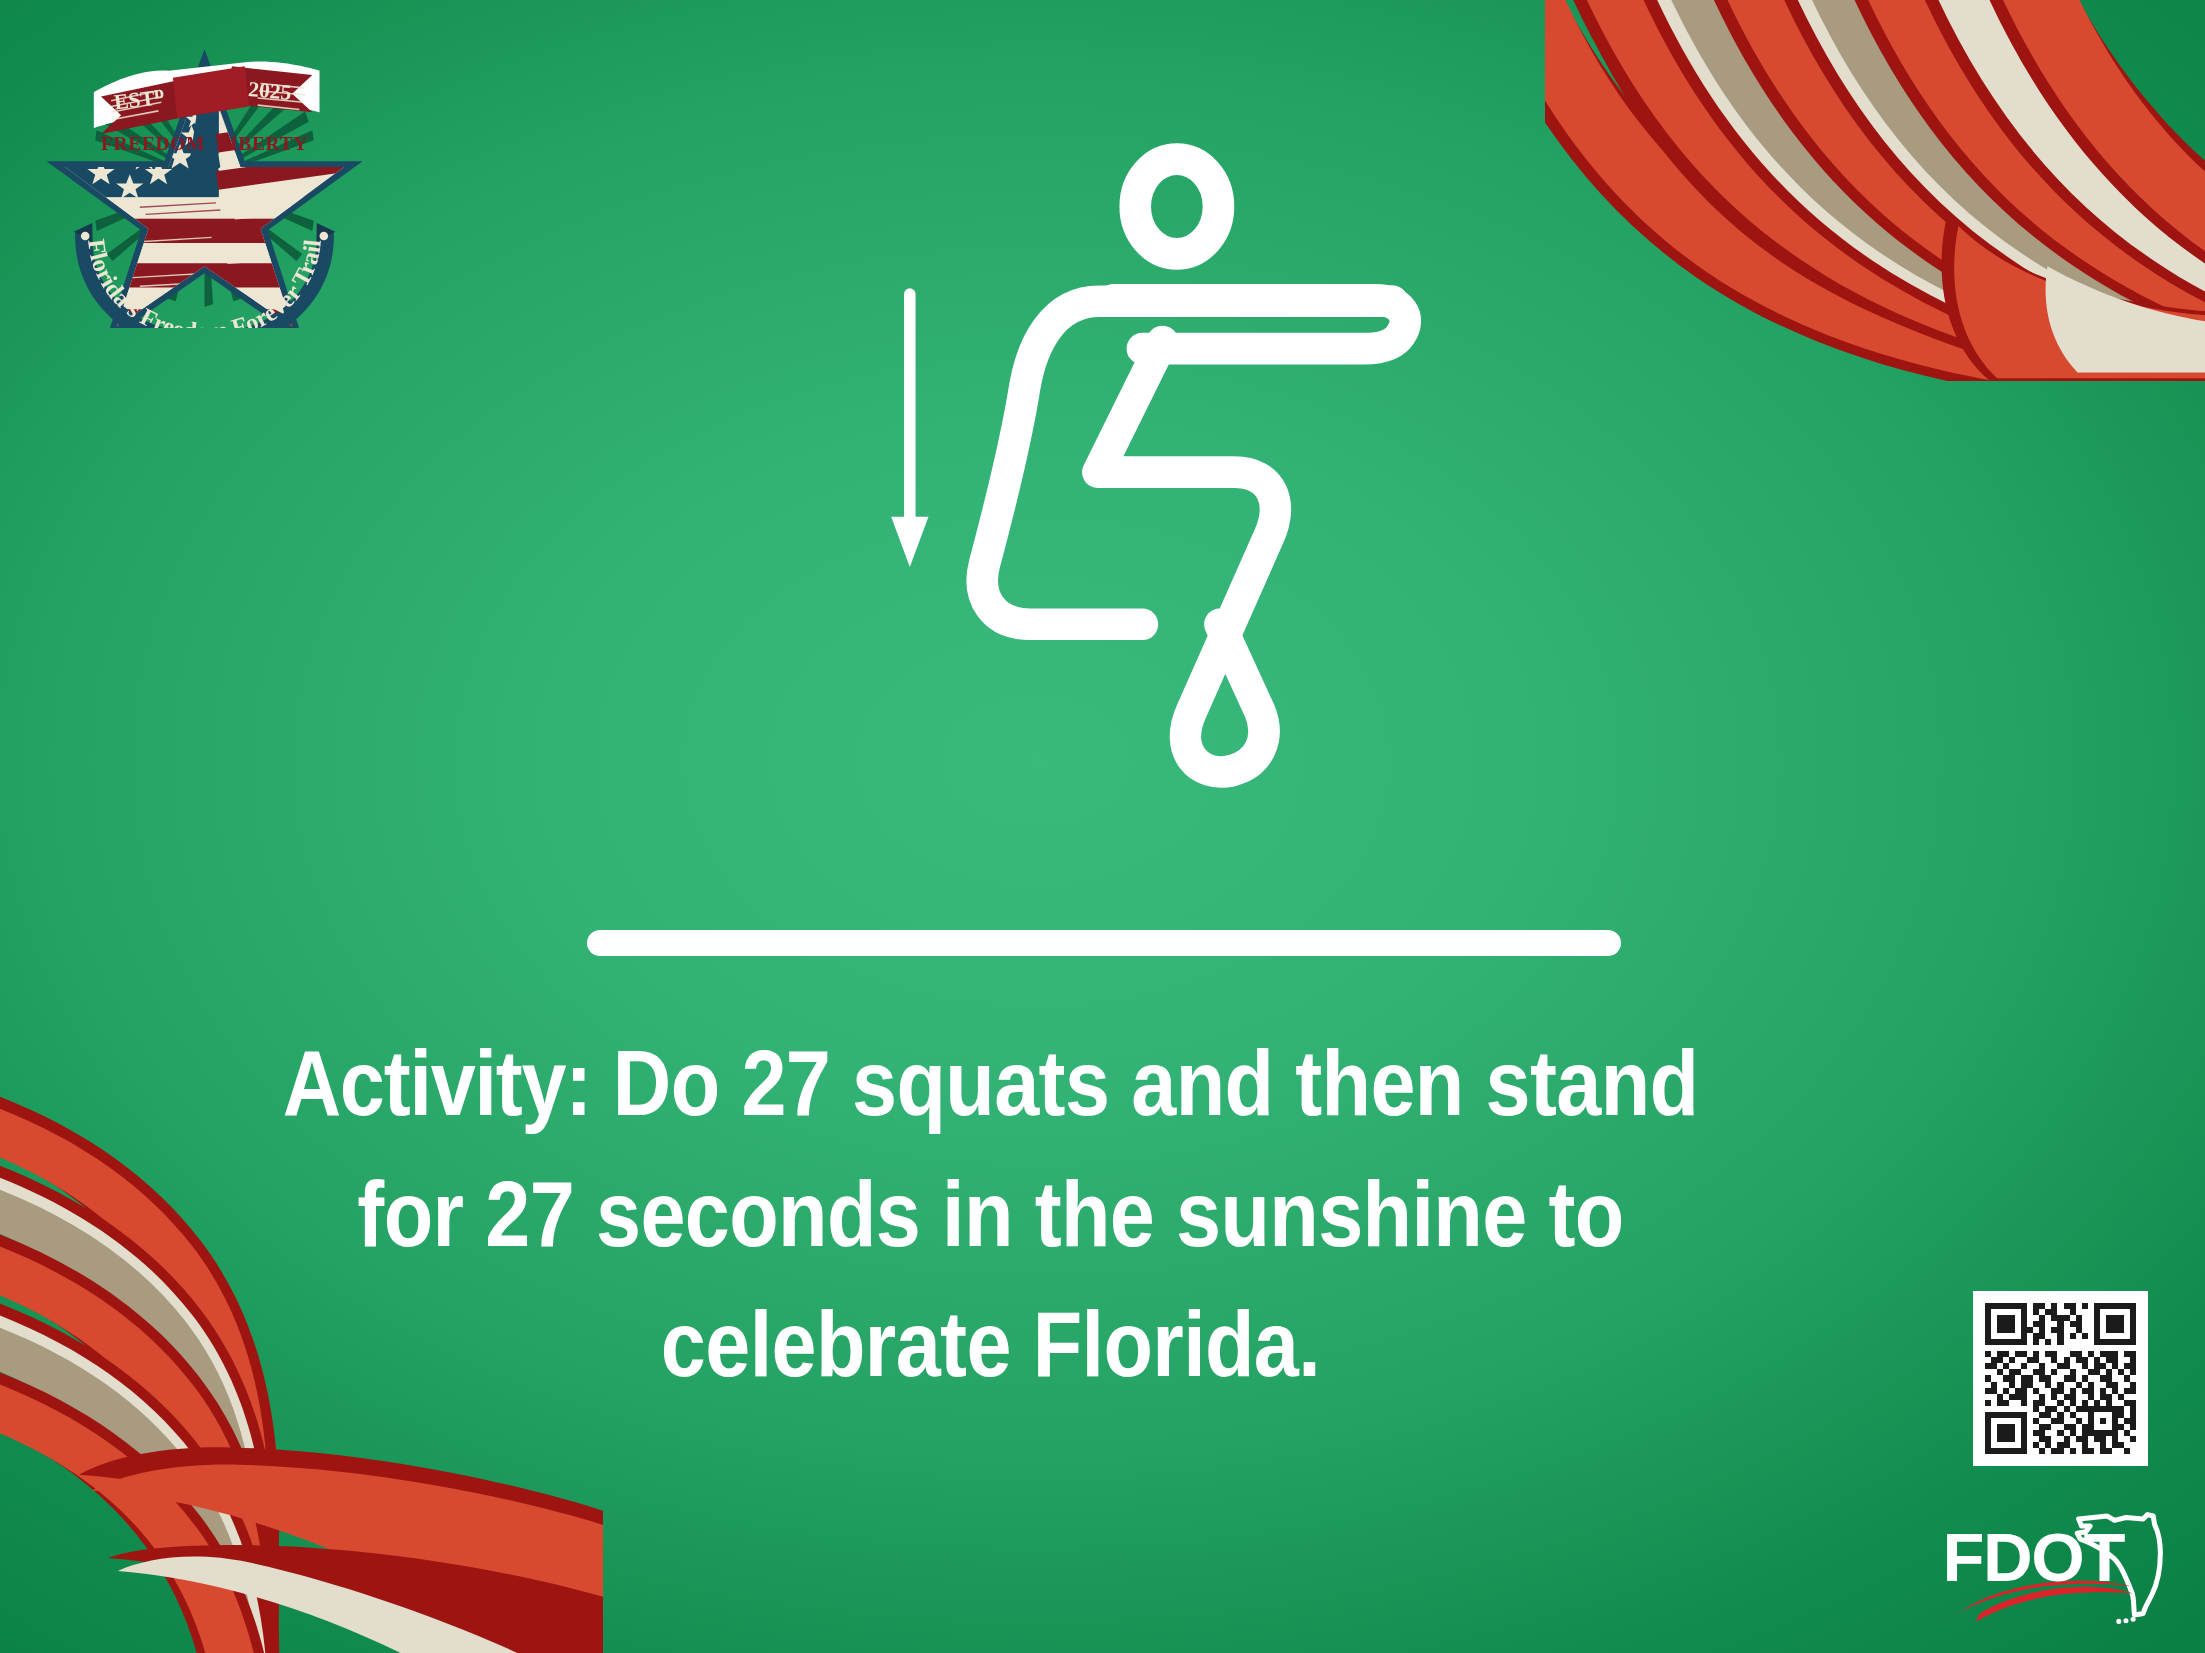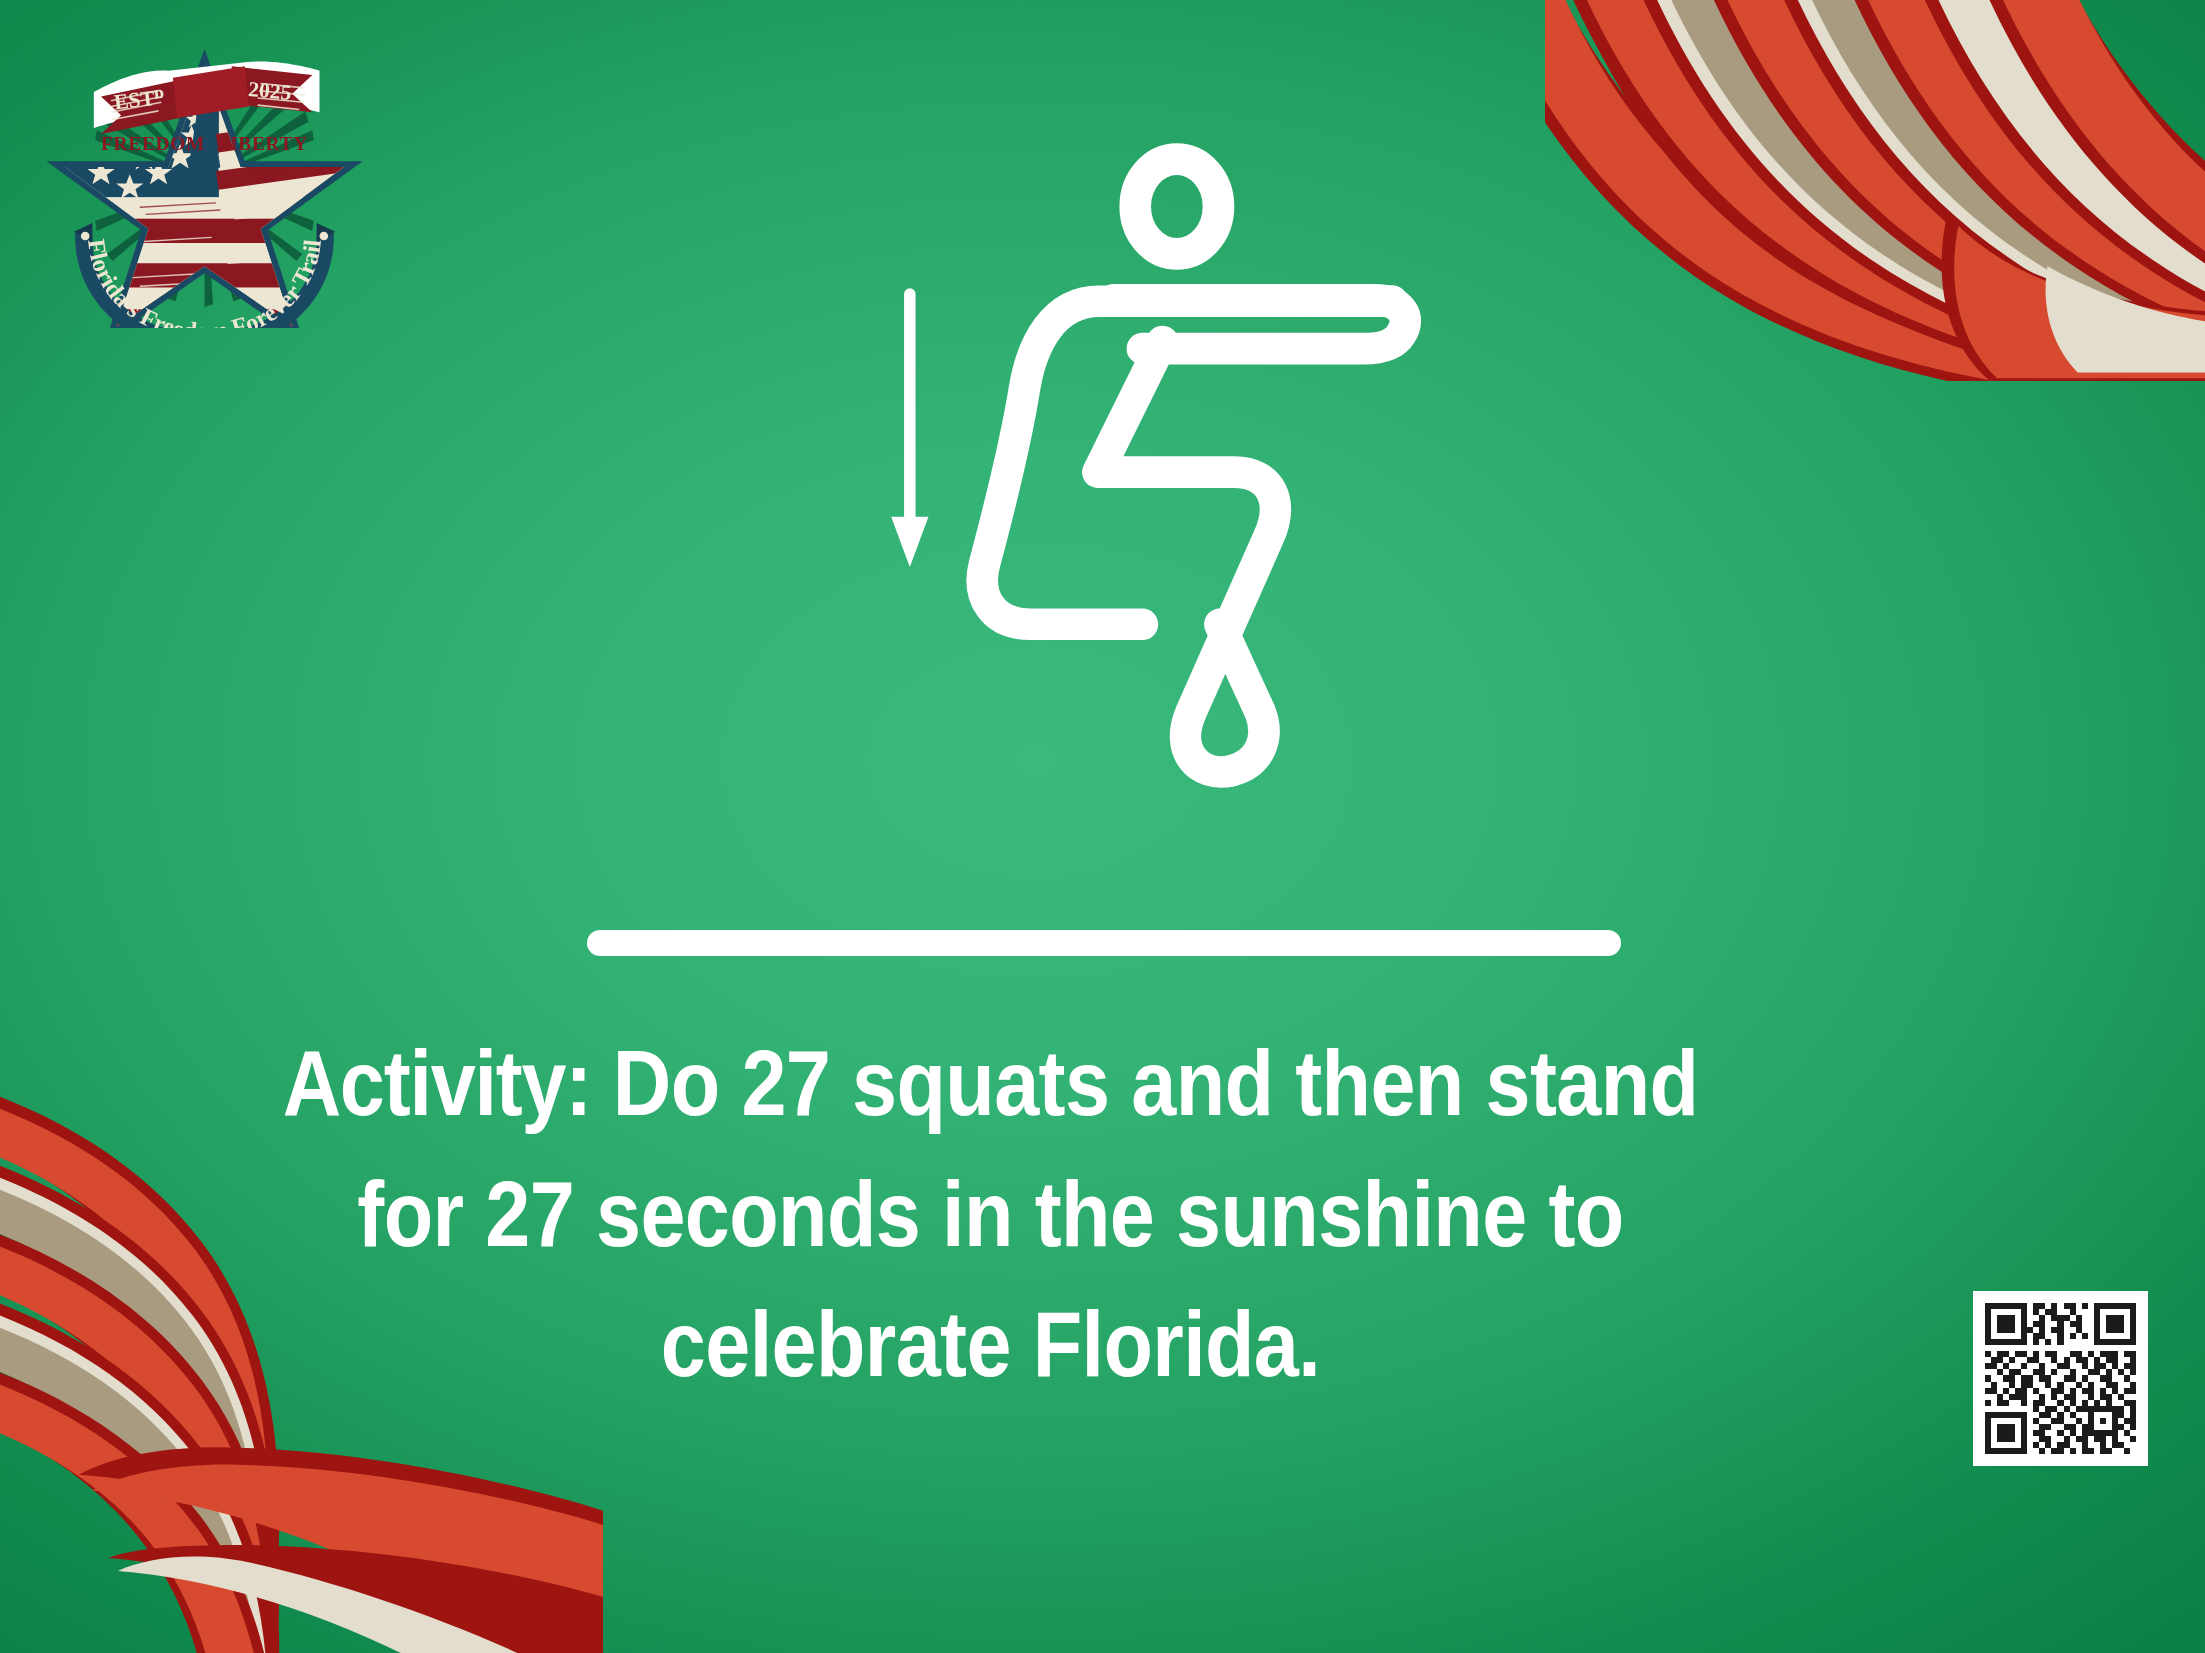--- a/index.html
+++ b/index.html
@@ -550,15 +550,46 @@
           <rect x="21" y="26" width="2" height="1"></rect>
           <rect x="25" y="26" width="1" height="1"></rect>
 
         <rect x="19" y="19" width="5" height="5" fill="#1b1b1b"></rect>
           <rect x="20" y="20" width="3" height="3" fill="#ffffff"></rect>
           <rect x="21" y="21" width="1" height="1" fill="#1b1b1b"></rect>
       </g>
     </svg>
   </div>
 
+  <div class="fdot">
+    <svg viewBox="0 0 372 180">
+
+      <g fill="none" stroke="#ffffff" stroke-width="7" stroke-linejoin="round" stroke-linecap="round">
+        <path d="M196,18 L236,14 L246,20 L262,16 L286,18 L292,12 L300,14 L302,26
+                 C 306,34 310,50 310,66
+                 C 310,92 304,112 298,124
+                 C 292,136 288,142 286,150
+                 L 274,152
+                 C 272,142 274,130 270,120
+                 C 266,110 262,100 258,92
+                 C 254,84 250,78 246,74
+                 C 242,70 236,66 230,62
+                 C 224,58 216,54 208,50
+                 L 198,46 L 194,38 L 206,36 L 212,28 L 200,28 Z"></path>
+      </g>
+
+      <g fill="#ffffff">
+        <circle cx="272" cy="158" r="3.5"></circle>
+        <circle cx="262" cy="160" r="3.5"></circle>
+        <circle cx="252" cy="161" r="3.5"></circle>
+      </g>
+
+      <g fill="#d8232a">
+        <path d="M10,160 C70,120 160,100 270,112 C200,96 100,104 36,144 Z"></path>
+        <path d="M52,162 C110,128 180,116 272,122 C206,102 112,116 58,150 Z"></path>
+      </g>
+
+      <text x="6" y="104" font-family="'Liberation Sans', sans-serif" font-size="96" font-weight="700" fill="#ffffff" letter-spacing="-2">FDOT</text>
+    </svg>
+  </div>
 
 </div>
 
 
 </body></html>

